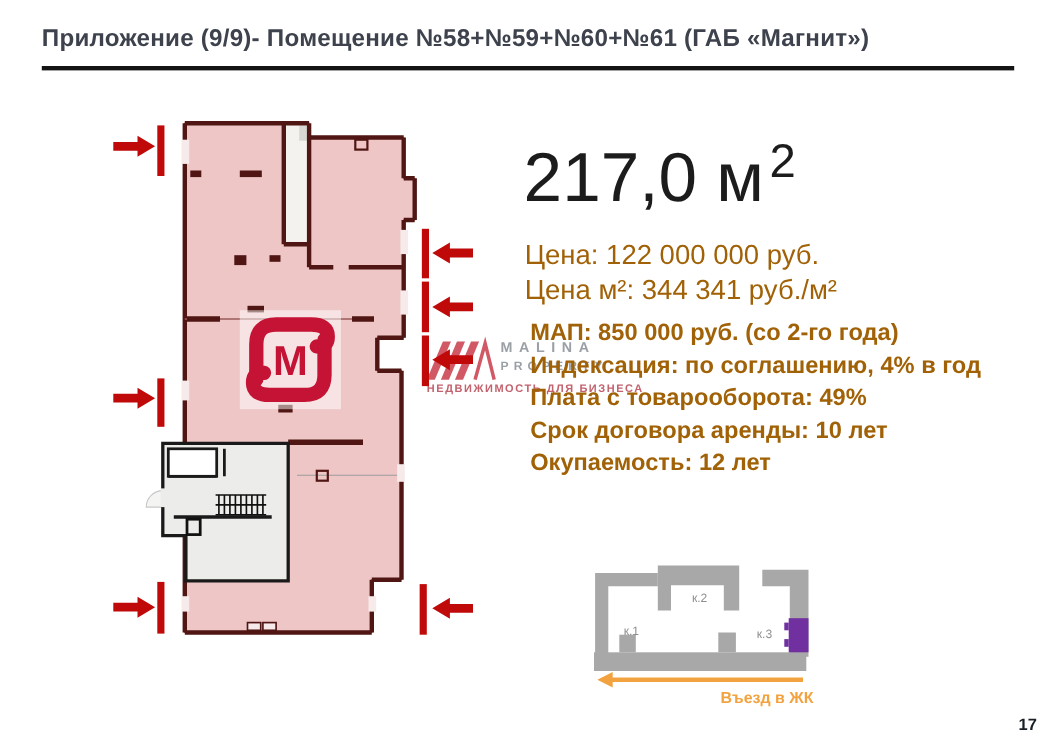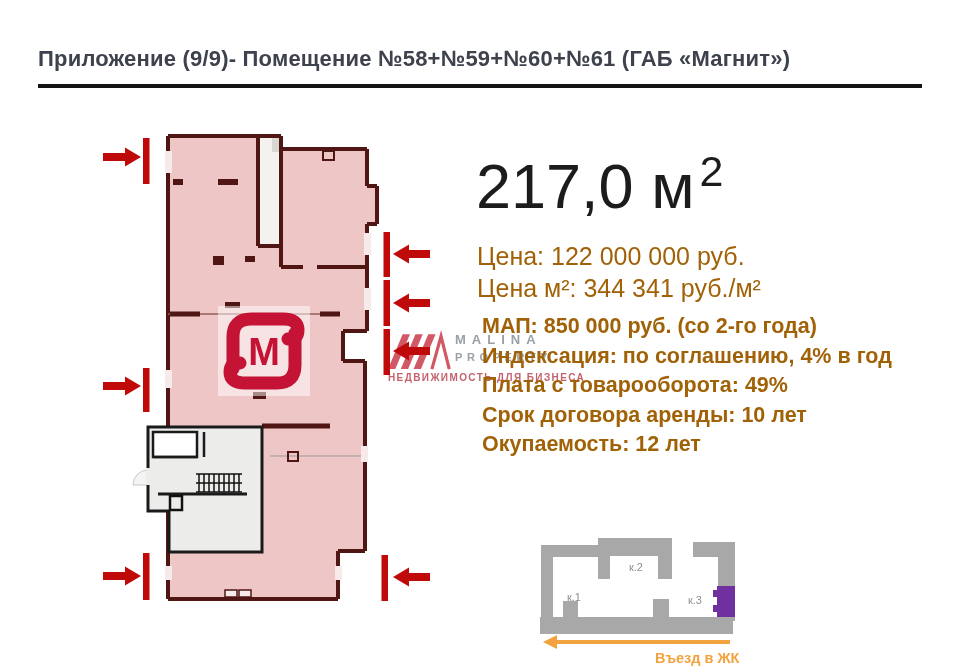--- a/index.html
+++ b/index.html
@@ -1,18 +1,18 @@
 <!DOCTYPE html>
 <html><head>
 <meta charset="utf-8">
 <style>
   html,body{margin:0;padding:0;background:#ffffff;}
   body{width:960px;height:672px;overflow:hidden;position:relative;
        font-family:"Liberation Sans",sans-serif;}
-  .slide{position:absolute;inset:0;background:#fff;margin-top:24px;}
+  .slide{position:absolute;inset:0;background:#fff;}
 
   
   .title{position:absolute;left:38px;top:22px;width:890px;
          font-size:22px;font-weight:700;color:#3d424d;letter-spacing:.2px;}
   .rule{position:absolute;left:38px;top:60px;width:884px;height:4px;background:#141414;}
 
   
   .floorplan{position:absolute;left:95px;top:100px;width:345px;height:485px;z-index:2;}
 
   

